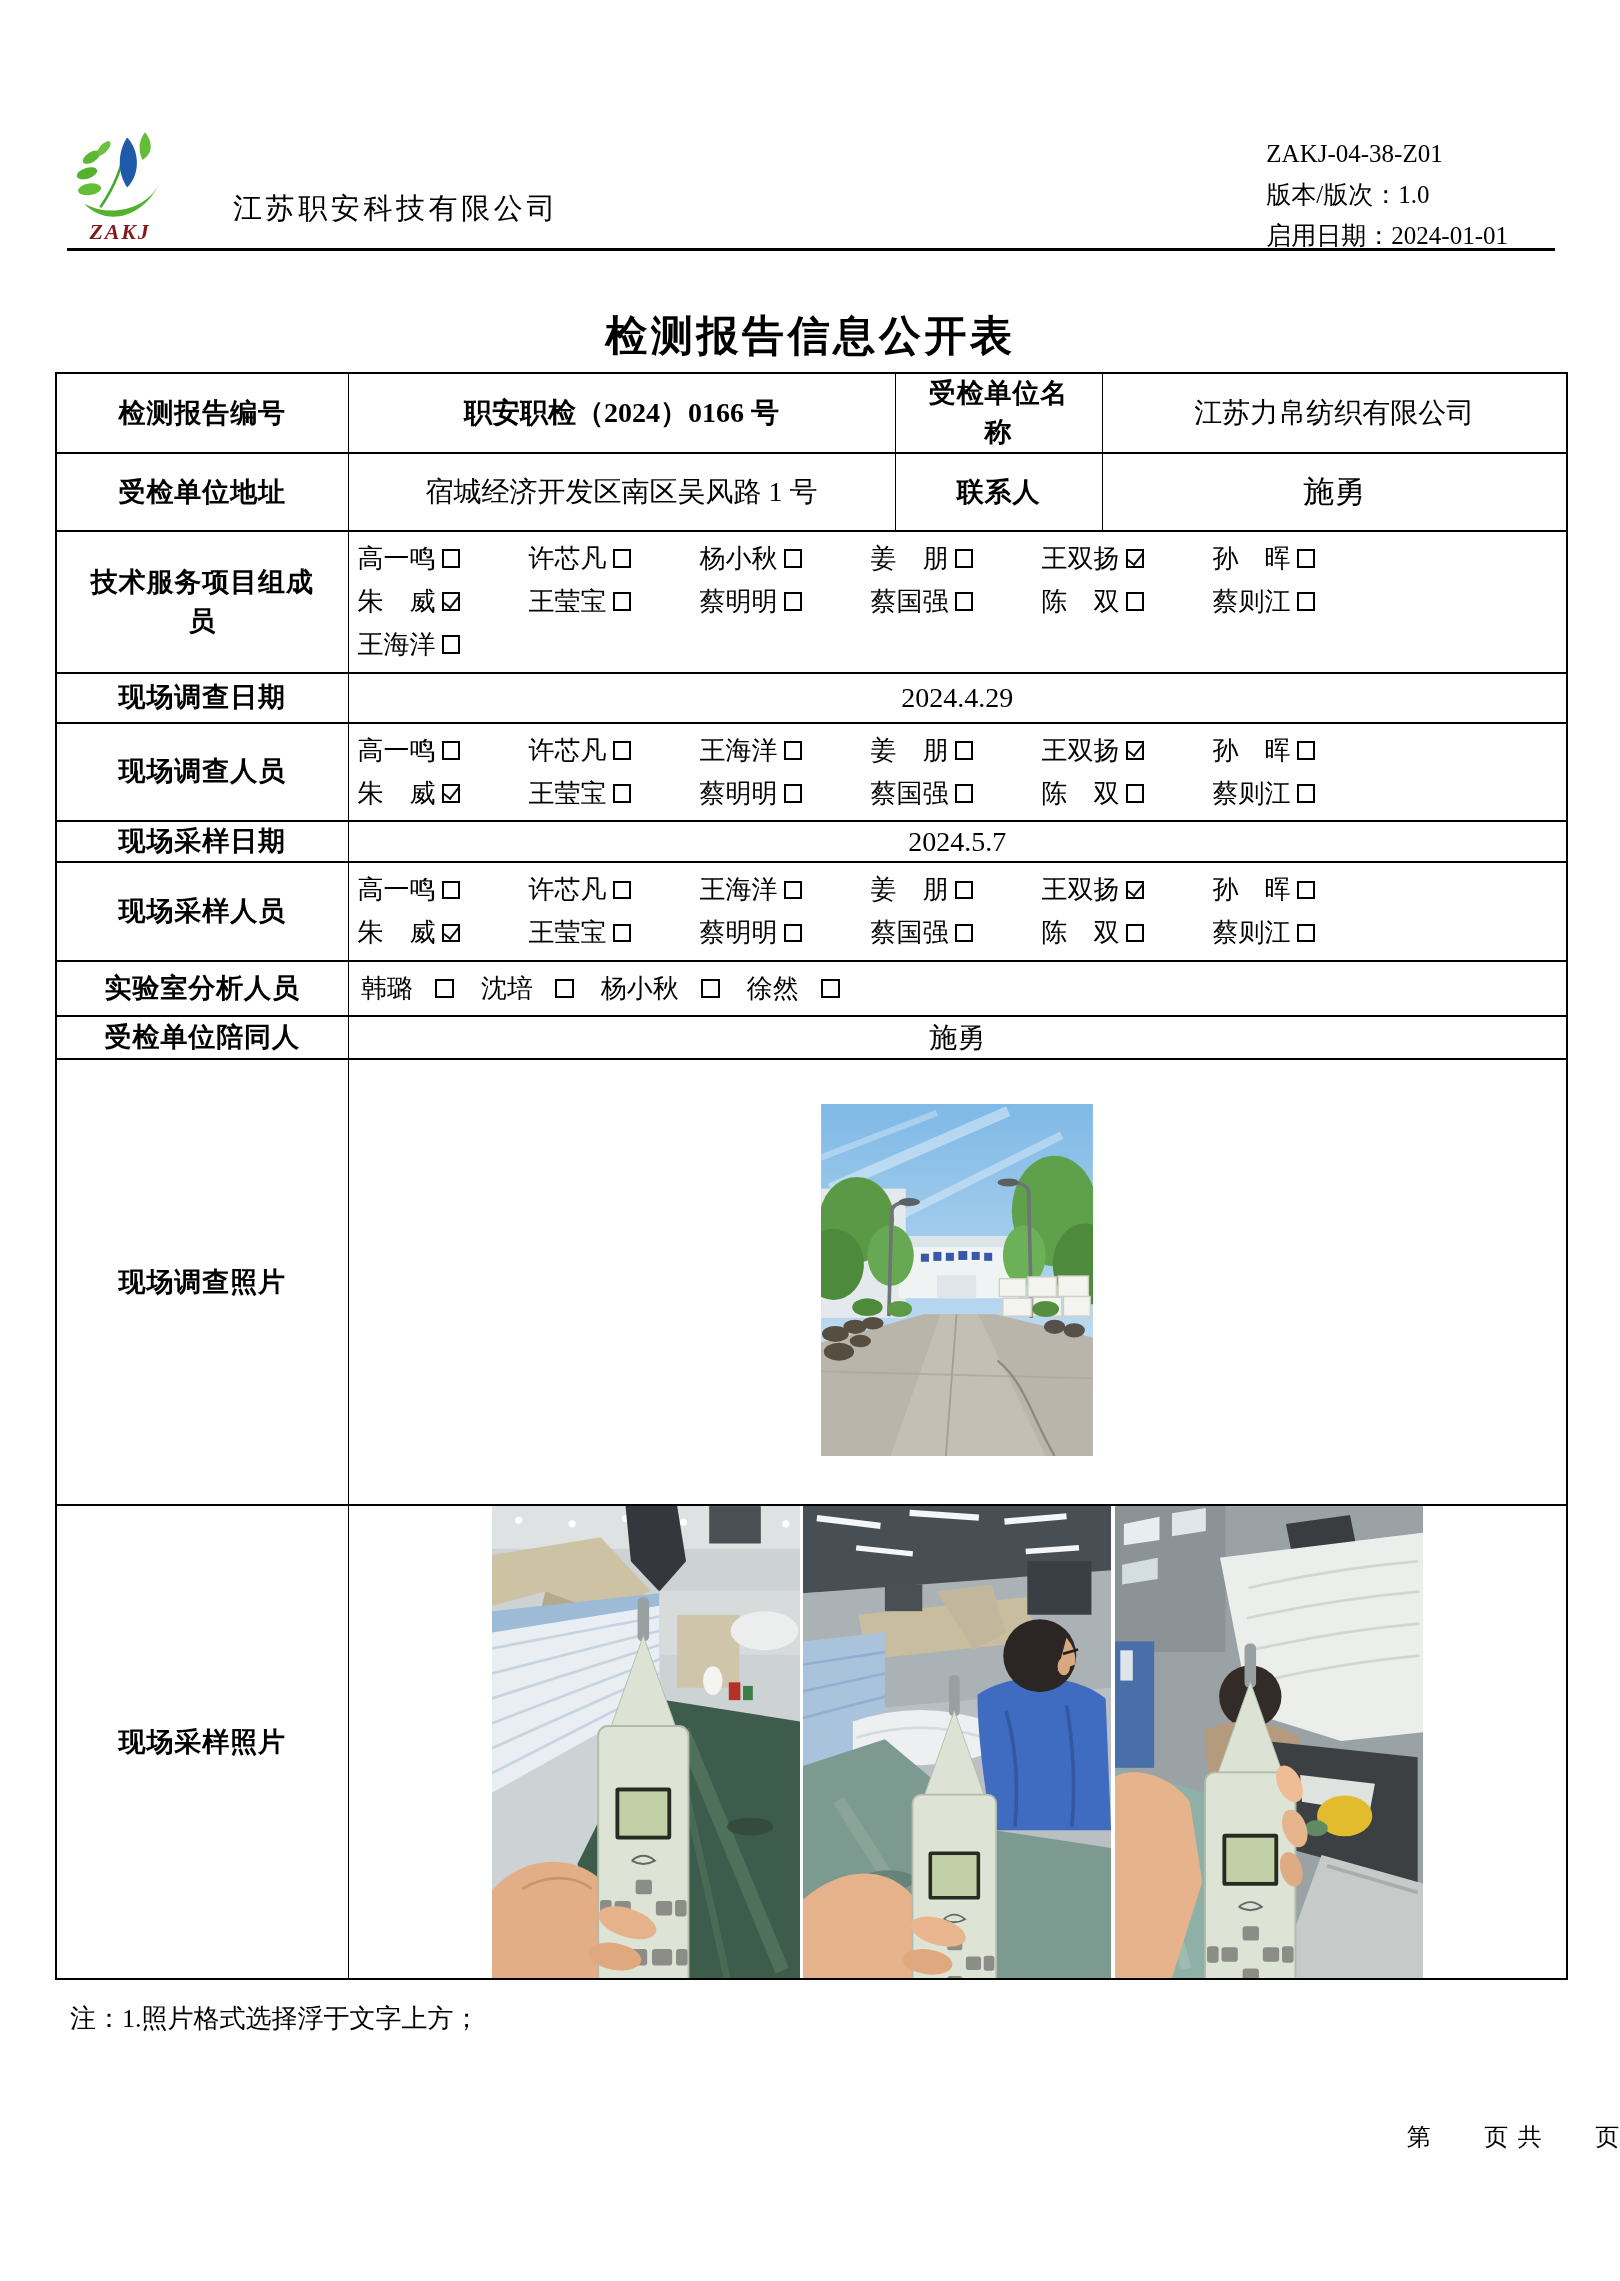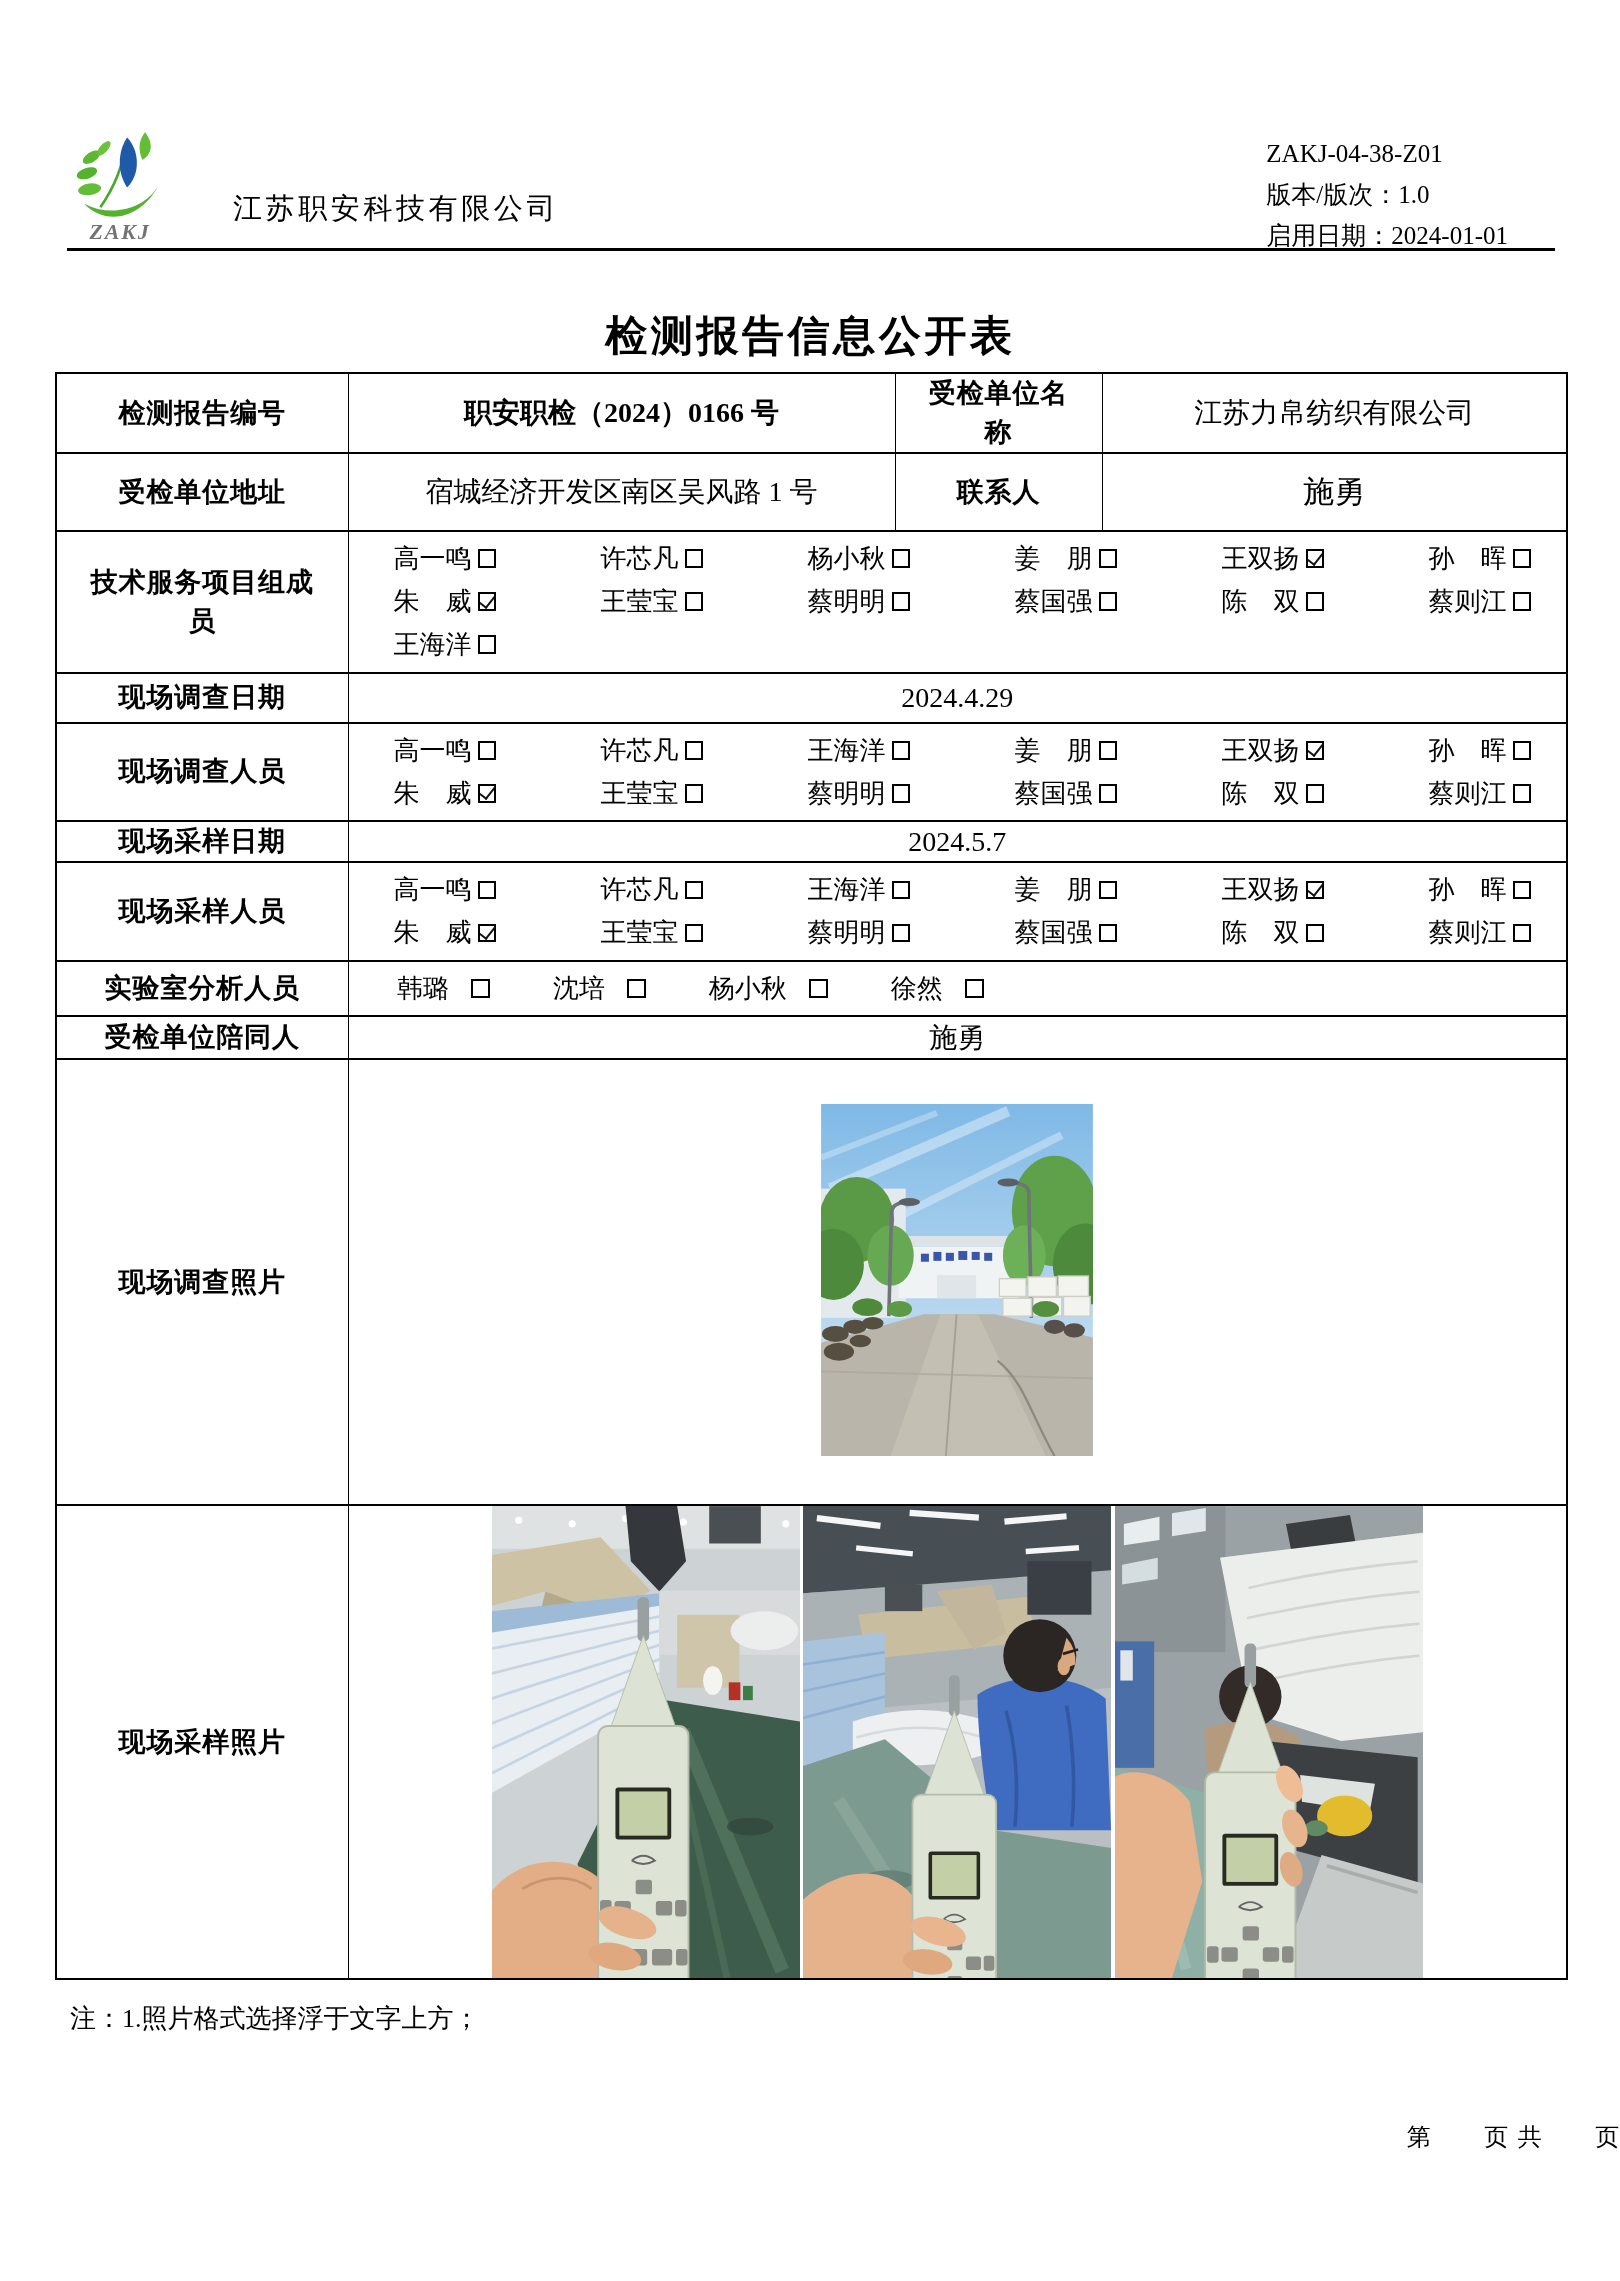--- a/index.html
+++ b/index.html
@@ -2,39 +2,39 @@
 <html style="font-size:14.3px"><head>
 <meta charset="utf-8">
 <style>
   * { margin:0; padding:0; box-sizing:border-box; }
   body { background:#888; font-family:"Liberation Serif", serif; }
   .page { position:relative; width:1621px; height:2281px; background:#ffffff; margin:0 auto; overflow:hidden; color:#000; }
 
   
   .logo-svg { position:absolute; left:70px; top:125px; }
   .logo-caption { position:absolute; left:71px; top:219px; width:98px; text-align:center;
-                  font-style:italic; font-weight:bold; font-size:22px; letter-spacing:1.8px; color:#737373; }
+                  font-style:italic; font-weight:bold; font-size:22px; letter-spacing:1.8px; color:#7f1d1d; }
   .company-name { position:absolute; left:233px; top:176px; font-size:29px; letter-spacing:3.6px;margin-top:13px; }
   .doc-meta { position:absolute; right:113px; top:93px; text-align:left; font-size:25px; line-height:41px;margin-top:40px; }
   .header-rule { position:absolute; left:67px; top:248px; width:1488px; height:2.7px; background:#000; }
 
   
   .title { position:absolute; top:308px; left:0; width:100%; text-align:center;
            font-size:42px; font-weight:bold; letter-spacing:3.6px; }
 
   
   table.form { position:absolute; left:55px; top:372px; width:1511px; border-collapse:collapse;
                border:2.7px solid #000; table-layout:fixed; }
   table.form td { border:2.7px solid #000; border-left-width:1.8px; border-right-width:1.8px; vertical-align:middle; }
   td.lbl { font-weight:bold; font-size:27px; text-align:center; padding:0 30px; line-height:39px; letter-spacing:0.9px; }
   td.val { font-size:28px; text-align:center; }
   td.val.strong { font-weight:bold; }
   td.members { padding:5.3px 0 5.3px 9px; }
   .mrow { display:flex; align-items:center; height:43px; }
-  .member { width:171px; display:flex; align-items:center; font-size:26px; white-space:nowrap; flex:none;margin-left:36px; }
+  .member { width:171px; display:flex; align-items:center; font-size:26px; white-space:nowrap; flex:none; }
   .member.inline { width:auto; margin-right:27px;gap:16px; }
   .cb { width:18.7px; height:18.7px; border:2.7px solid #000; margin-left:6.2px; position:relative; flex:none; background:#fff; }
   .cb.checked::after { content:""; position:absolute; left:3.6px; top:-2.7px; width:7.1px; height:14.3px;
                        border-right:2.7px solid #111; border-bottom:2.7px solid #111; transform:rotate(38deg); }
   td.photocell { text-align:center; }
   .photo-strip { display:flex; justify-content:center; gap:3.6px; }
   .photo { display:block; }
 
   
   .note { position:absolute; left:70px; top:2001px; font-size:26px; }

